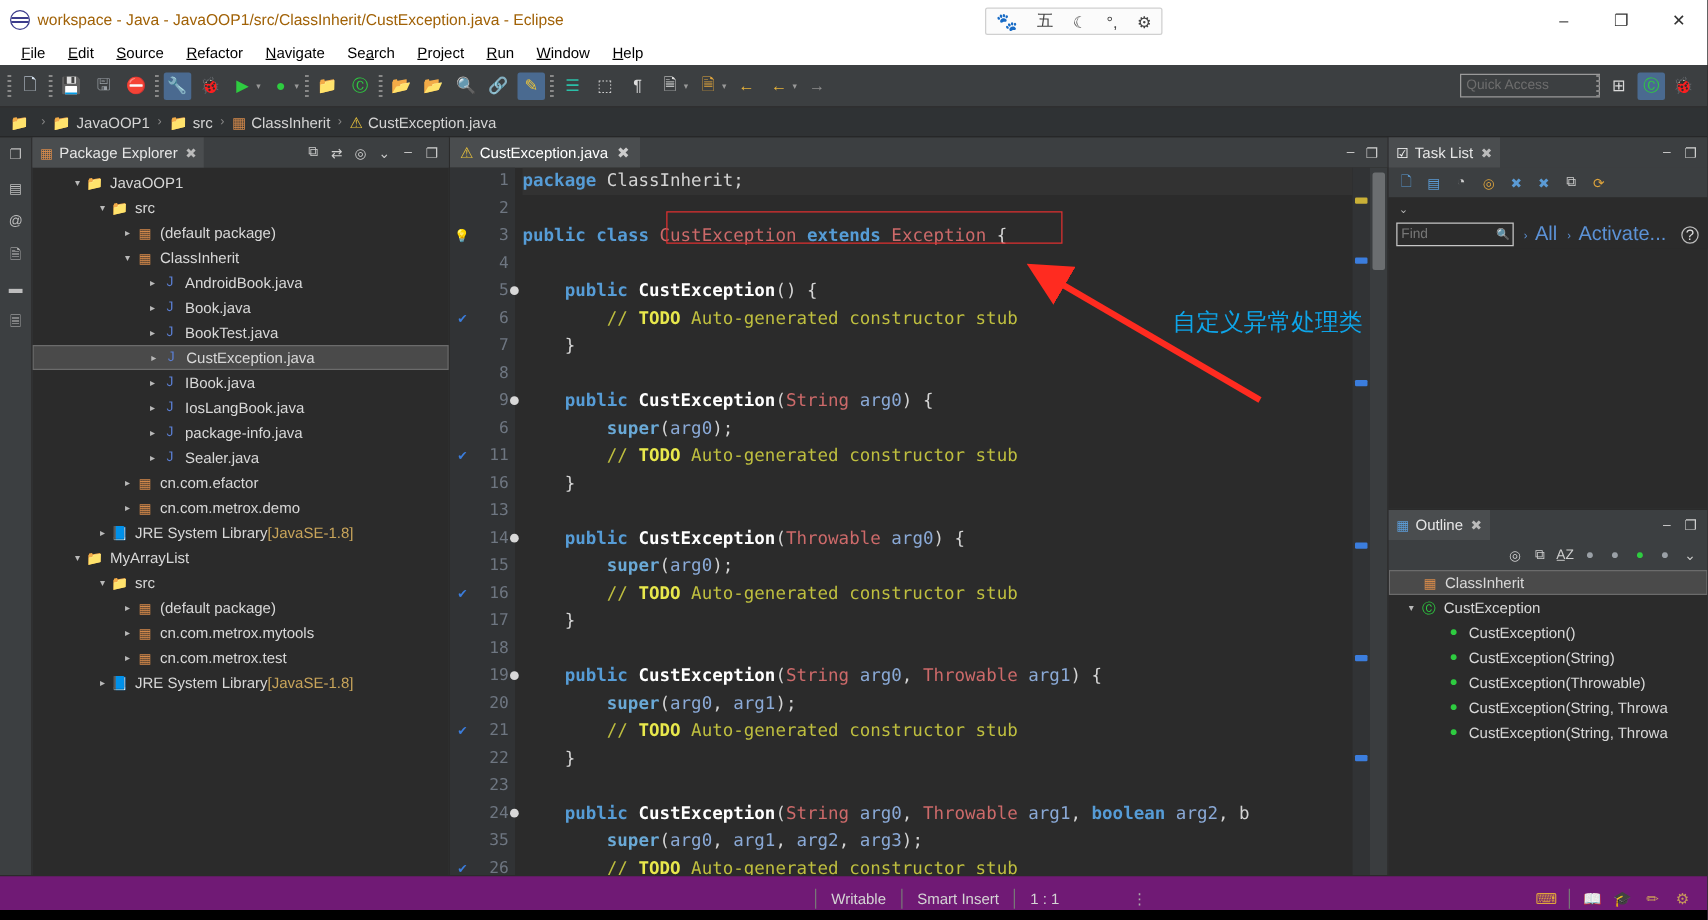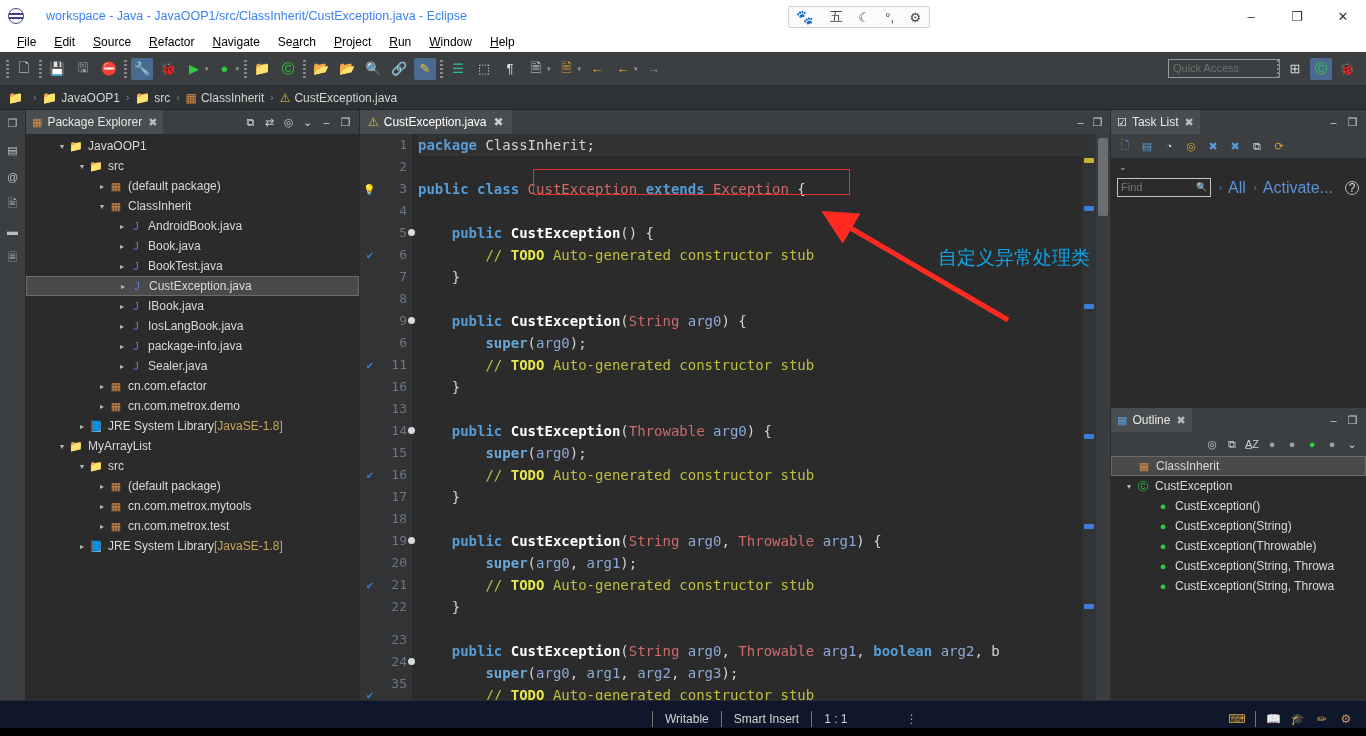--- a/index.html
+++ b/index.html
@@ -13,21 +13,21 @@
   #titlebar{
     height:32px; background:#ffffff; color:#000000;
     display:flex; align-items:center; position:relative;
   }
   #titlebar .app-icon{
     width:16px;height:16px;margin-left:8px;margin-right:6px;
     border-radius:50%;
     background:linear-gradient(#ffffff 0 32%, #3c3c8c 32% 45%, #ffffff 45% 55%, #3c3c8c 55% 68%, #ffffff 68% 100%);
     border:1px solid #3c3c8c;
   }
-  #titlebar .title-text{ font-size:12.5px; color:#3b82f6;margin-left:16px; }
+  #titlebar .title-text{ font-size:12.5px; color:#a16207; }
   #ime-box{
     position:absolute; left:788px; top:6px; height:22px; width:142px;
     border:1px solid #d0d0d0; background:#fbfbfb; border-radius:2px;
     display:flex; align-items:center; justify-content:space-around;
     font-size:13px; color:#444;
   }
   #ime-box .paw{ color:#e34b3c; font-size:14px; }
   #win-controls{ position:absolute; right:0; top:0; height:32px; display:flex; }
   #win-controls div{
     width:46px;height:32px;display:flex;align-items:center;justify-content:center;
@@ -136,21 +136,21 @@
                display:flex; align-items:center; justify-content:space-between;}
   .flink{ color:#5c92d6; font-size:16px; margin-left:6px;}
   .farrow{ color:#5c92d6; font-size:9px; margin-left:8px;}
   #outline{ flex:1; display:flex; flex-direction:column; border-top:1px solid #2b2b2b;}
   #ol-toolbar{ height:24px; display:flex; align-items:center; justify-content:flex-end;
                padding-right:4px; background:#3c3f41;}
   #ol-toolbar .ti{ width:20px;height:19px;display:flex;align-items:center;
                    justify-content:center;font-size:11px;}
   #ol-body{ flex:1; background:#2b2b2b; overflow:hidden; font-size:12px; color:#d8d8d8;}
   
-  #statusbar{ height:36px; background:#0f172a; display:flex; align-items:center;
+  #statusbar{ height:36px; background:#701a75; display:flex; align-items:center;
               position:relative; border-top:1px solid #2b2b2b; font-size:12px;
               color:#d4d4d4;}
   .sdiv{ width:1px;height:16px;background:#777;margin:0 12px;}
   #status-right{ position:absolute; right:8px; display:flex; align-items:center;}
   #status-right .si{ width:24px;height:20px;display:flex;align-items:center;
                      justify-content:center;font-size:12px;}
   #taskbar{ position:absolute; bottom:0; left:0; width:1366px; height:8px;
             background:#000000;}
   
   #anno-rect{ position:absolute; border:1px solid #e03030; pointer-events:none;}
@@ -459,21 +459,21 @@
           <div class="cl" style="height: 22px; line-height: 22px; position: relative;">13</div>
           <div class="cl" style="height: 22px; line-height: 22px; position: relative;">14<span style="position: absolute; right: -8px; top: 7px; width: 7px; height: 7px; border-radius: 50%; background: rgb(216, 216, 216);"></span></div>
           <div class="cl" style="height: 22px; line-height: 22px; position: relative;">15</div>
           <div class="cl" style="height: 22px; line-height: 22px; position: relative;">16</div>
           <div class="cl" style="height: 22px; line-height: 22px; position: relative;">17</div>
           <div class="cl" style="height: 22px; line-height: 22px; position: relative;">18</div>
           <div class="cl" style="height: 22px; line-height: 22px; position: relative;">19<span style="position: absolute; right: -8px; top: 7px; width: 7px; height: 7px; border-radius: 50%; background: rgb(216, 216, 216);"></span></div>
           <div class="cl" style="height: 22px; line-height: 22px; position: relative;">20</div>
           <div class="cl" style="height: 22px; line-height: 22px; position: relative;">21</div>
           <div class="cl" style="height: 22px; line-height: 22px; position: relative;">22</div>
-          <div class="cl" style="height: 22px; line-height: 22px; position: relative; margin-top: 11px;">23</div>
+          <div class="cl" style="height: 22px; line-height: 22px; position: relative;">23</div>
           <div class="cl" style="height: 22px; line-height: 22px; position: relative;">24<span style="position: absolute; right: -8px; top: 7px; width: 7px; height: 7px; border-radius: 50%; background: rgb(216, 216, 216);"></span></div>
           <div class="cl" style="height: 22px; line-height: 22px; position: relative;">35</div>
           <div class="cl" style="height: 22px; line-height: 22px; position: relative;">26</div>
         </div>
       <div id="codetext"><div class="cl" style="background: rgb(50, 50, 50);"><span class="kw2">package</span><span class="pln"> ClassInherit;</span></div><div class="cl">&nbsp;</div><div class="cl"><span class="kw2">public</span><span class="pln"> </span><span class="kw2">class</span><span class="pln"> </span><span class="str">CustException</span><span class="pln"> </span><span class="kw2">extends</span><span class="pln"> </span><span class="str">Exception</span><span class="pln"> {</span></div><div class="cl">&nbsp;</div><div class="cl"><span class="pln">    </span><span class="kw2">public</span><span class="pln"> </span><span class="mth">CustException</span><span class="pln">() {</span></div><div class="cl"><span class="pln">        </span><span class="cmt">// </span><span class="todo">TODO</span><span class="cmt"> Auto-generated constructor stub</span></div><div class="cl"><span class="pln">    }</span></div><div class="cl">&nbsp;</div><div class="cl"><span class="pln">    </span><span class="kw2">public</span><span class="pln"> </span><span class="mth">CustException</span><span class="pln">(</span><span class="str">String</span><span class="pln"> </span><span class="var">arg0</span><span class="pln">) {</span></div><div class="cl"><span class="pln">        </span><span class="kwb">super</span><span class="pln">(</span><span class="var">arg0</span><span class="pln">);</span></div><div class="cl"><span class="pln">        </span><span class="cmt">// </span><span class="todo">TODO</span><span class="cmt"> Auto-generated constructor stub</span></div><div class="cl"><span class="pln">    }</span></div><div class="cl">&nbsp;</div><div class="cl"><span class="pln">    </span><span class="kw2">public</span><span class="pln"> </span><span class="mth">CustException</span><span class="pln">(</span><span class="str">Throwable</span><span class="pln"> </span><span class="var">arg0</span><span class="pln">) {</span></div><div class="cl"><span class="pln">        </span><span class="kwb">super</span><span class="pln">(</span><span class="var">arg0</span><span class="pln">);</span></div><div class="cl"><span class="pln">        </span><span class="cmt">// </span><span class="todo">TODO</span><span class="cmt"> Auto-generated constructor stub</span></div><div class="cl"><span class="pln">    }</span></div><div class="cl">&nbsp;</div><div class="cl"><span class="pln">    </span><span class="kw2">public</span><span class="pln"> </span><span class="mth">CustException</span><span class="pln">(</span><span class="str">String</span><span class="pln"> </span><span class="var">arg0</span><span class="pln">, </span><span class="str">Throwable</span><span class="pln"> </span><span class="var">arg1</span><span class="pln">) {</span></div><div class="cl"><span class="pln">        </span><span class="kwb">super</span><span class="pln">(</span><span class="var">arg0</span><span class="pln">, </span><span class="var">arg1</span><span class="pln">);</span></div><div class="cl"><span class="pln">        </span><span class="cmt">// </span><span class="todo">TODO</span><span class="cmt"> Auto-generated constructor stub</span></div><div class="cl"><span class="pln">    }</span></div><div class="cl">&nbsp;</div><div class="cl"><span class="pln">    </span><span class="kw2">public</span><span class="pln"> </span><span class="mth">CustException</span><span class="pln">(</span><span class="str">String</span><span class="pln"> </span><span class="var">arg0</span><span class="pln">, </span><span class="str">Throwable</span><span class="pln"> </span><span class="var">arg1</span><span class="pln">, </span><span class="kw2">boolean</span><span class="pln"> </span><span class="var">arg2</span><span class="pln">, b</span></div><div class="cl"><span class="pln">        </span><span class="kwb">super</span><span class="pln">(</span><span class="var">arg0</span><span class="pln">, </span><span class="var">arg1</span><span class="pln">, </span><span class="var">arg2</span><span class="pln">, </span><span class="var">arg3</span><span class="pln">);</span></div><div class="cl"><span class="pln">        </span><span class="cmt">// </span><span class="todo">TODO</span><span class="cmt"> Auto-generated constructor stub</span></div></div>
       <div id="overview">
           <div class="ovmark" style="top: 24px; background: rgb(201, 176, 55);"></div>
           <div class="ovmark" style="top: 72px; background: rgb(59, 125, 221);"></div>
           <div class="ovmark" style="top: 170px; background: rgb(59, 125, 221);"></div>
           <div class="ovmark" style="top: 300px; background: rgb(59, 125, 221);"></div>

